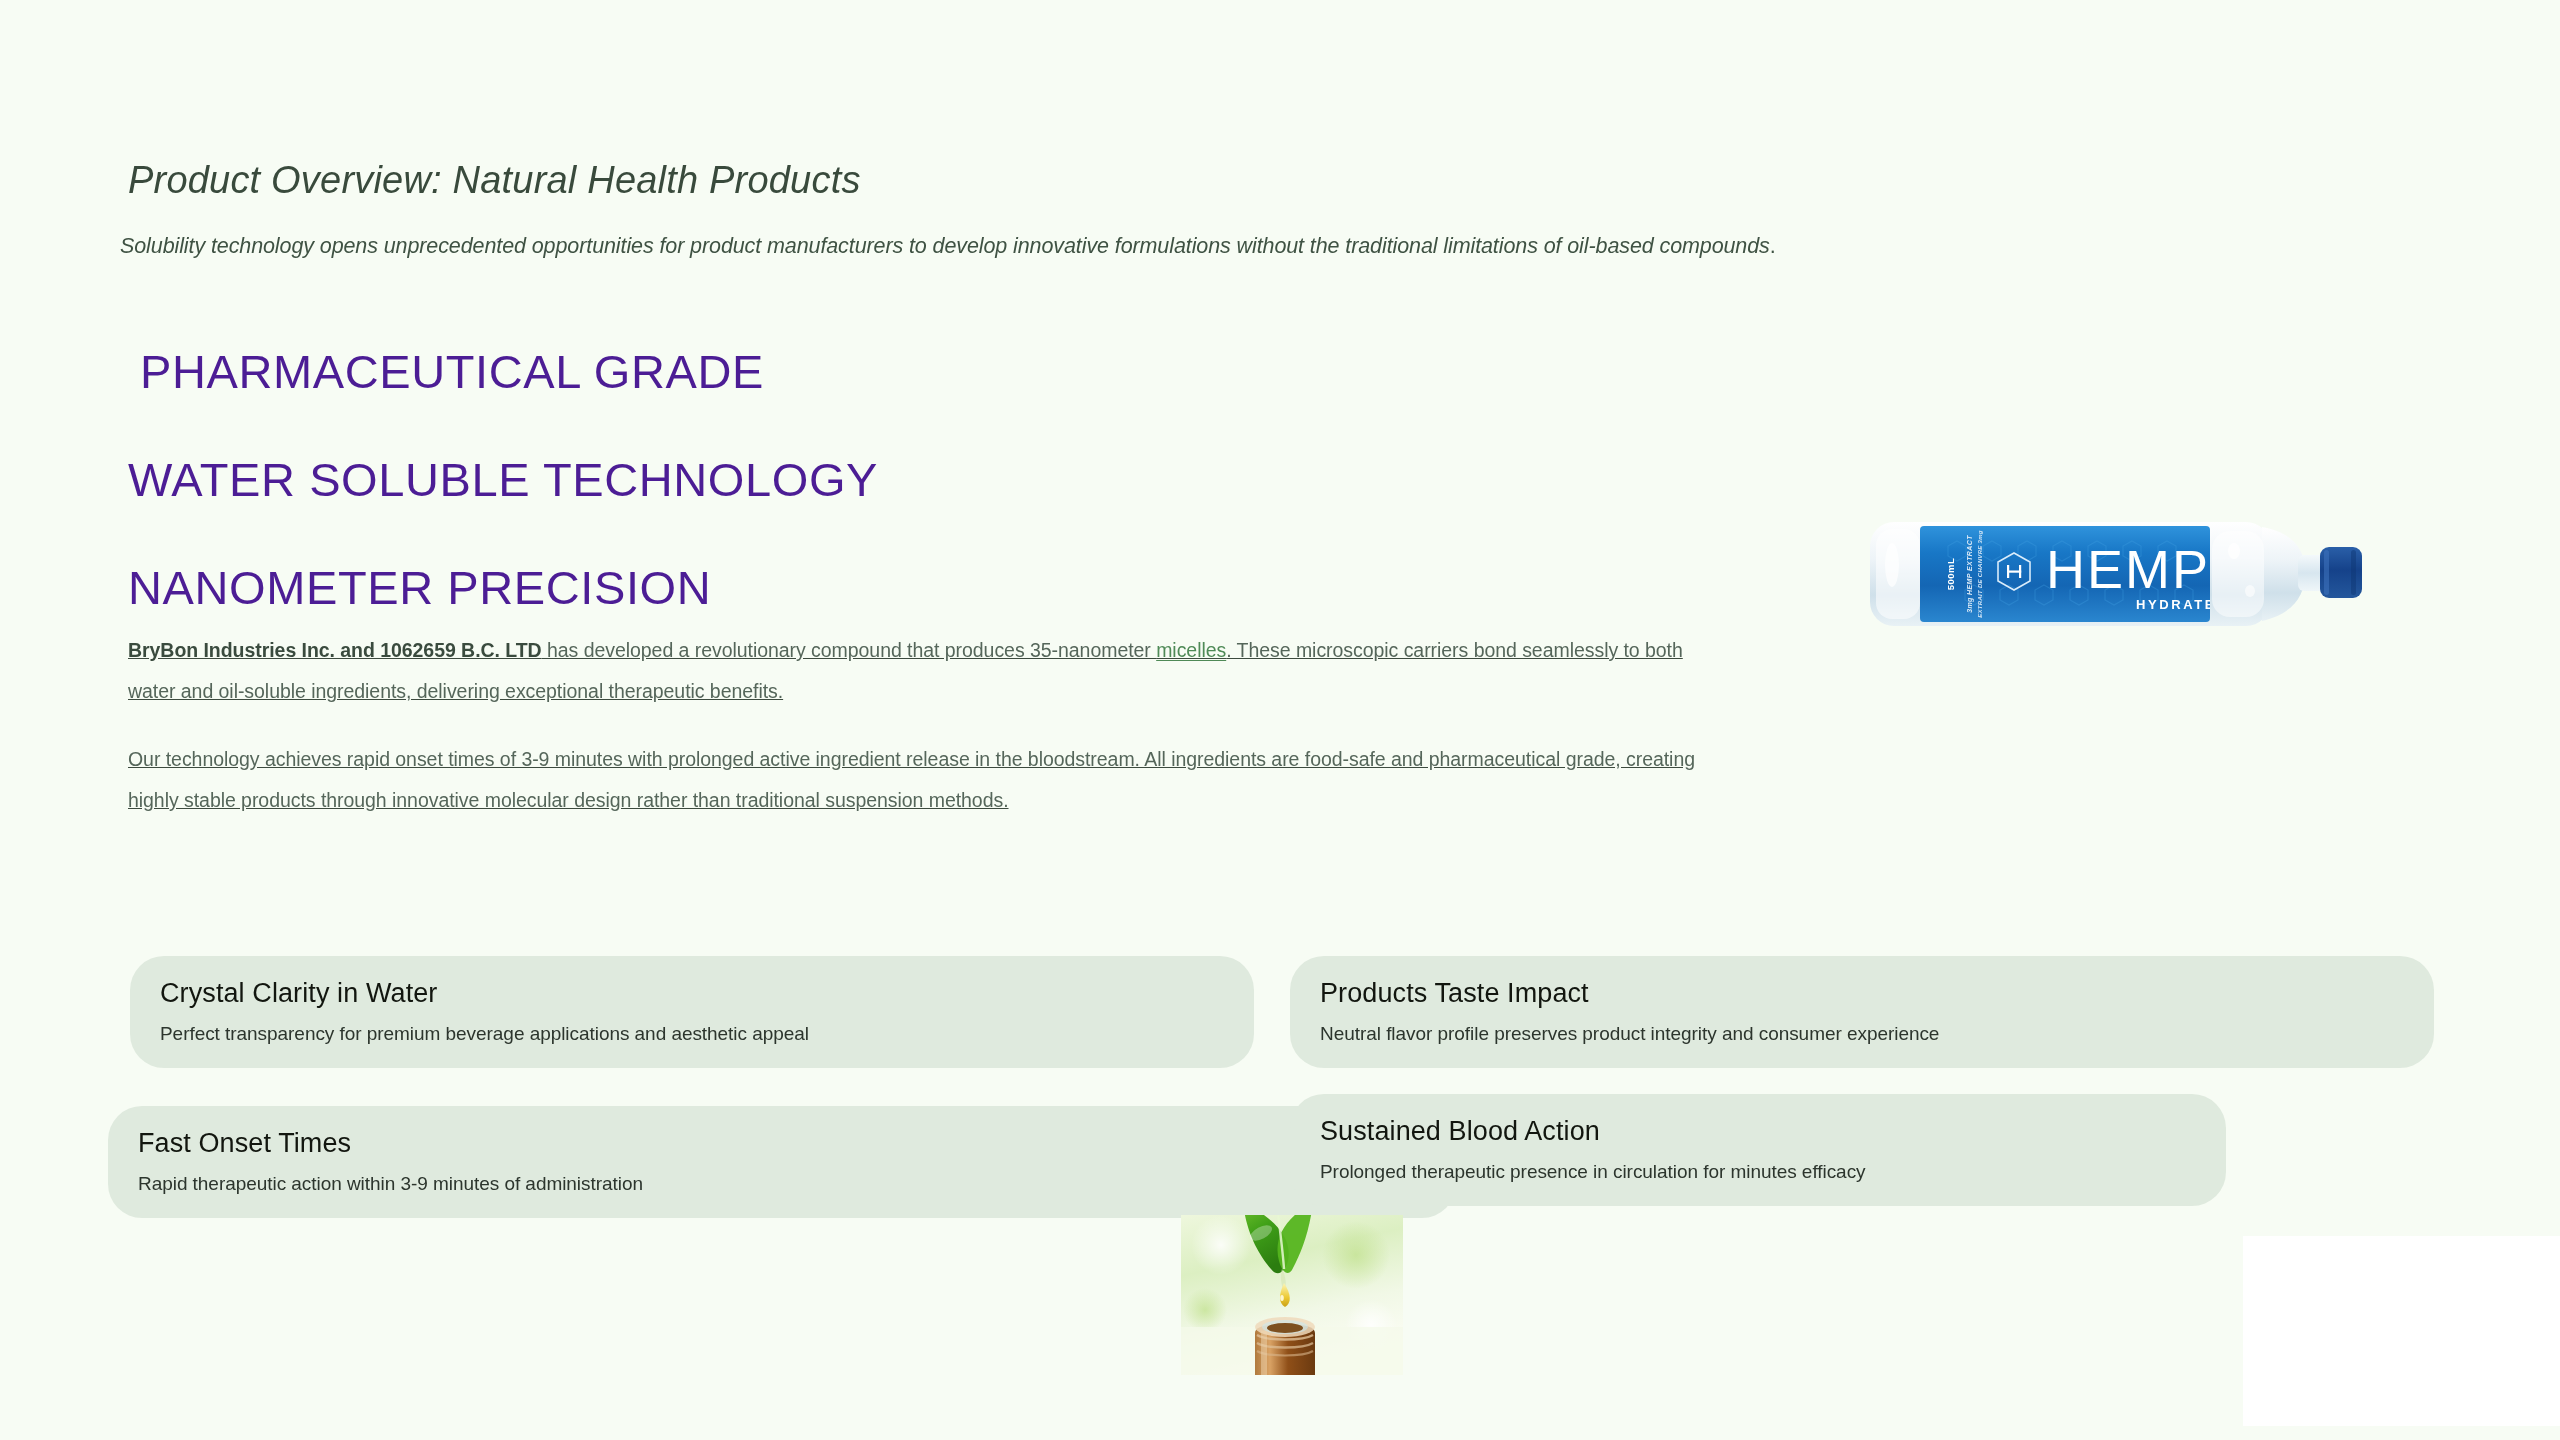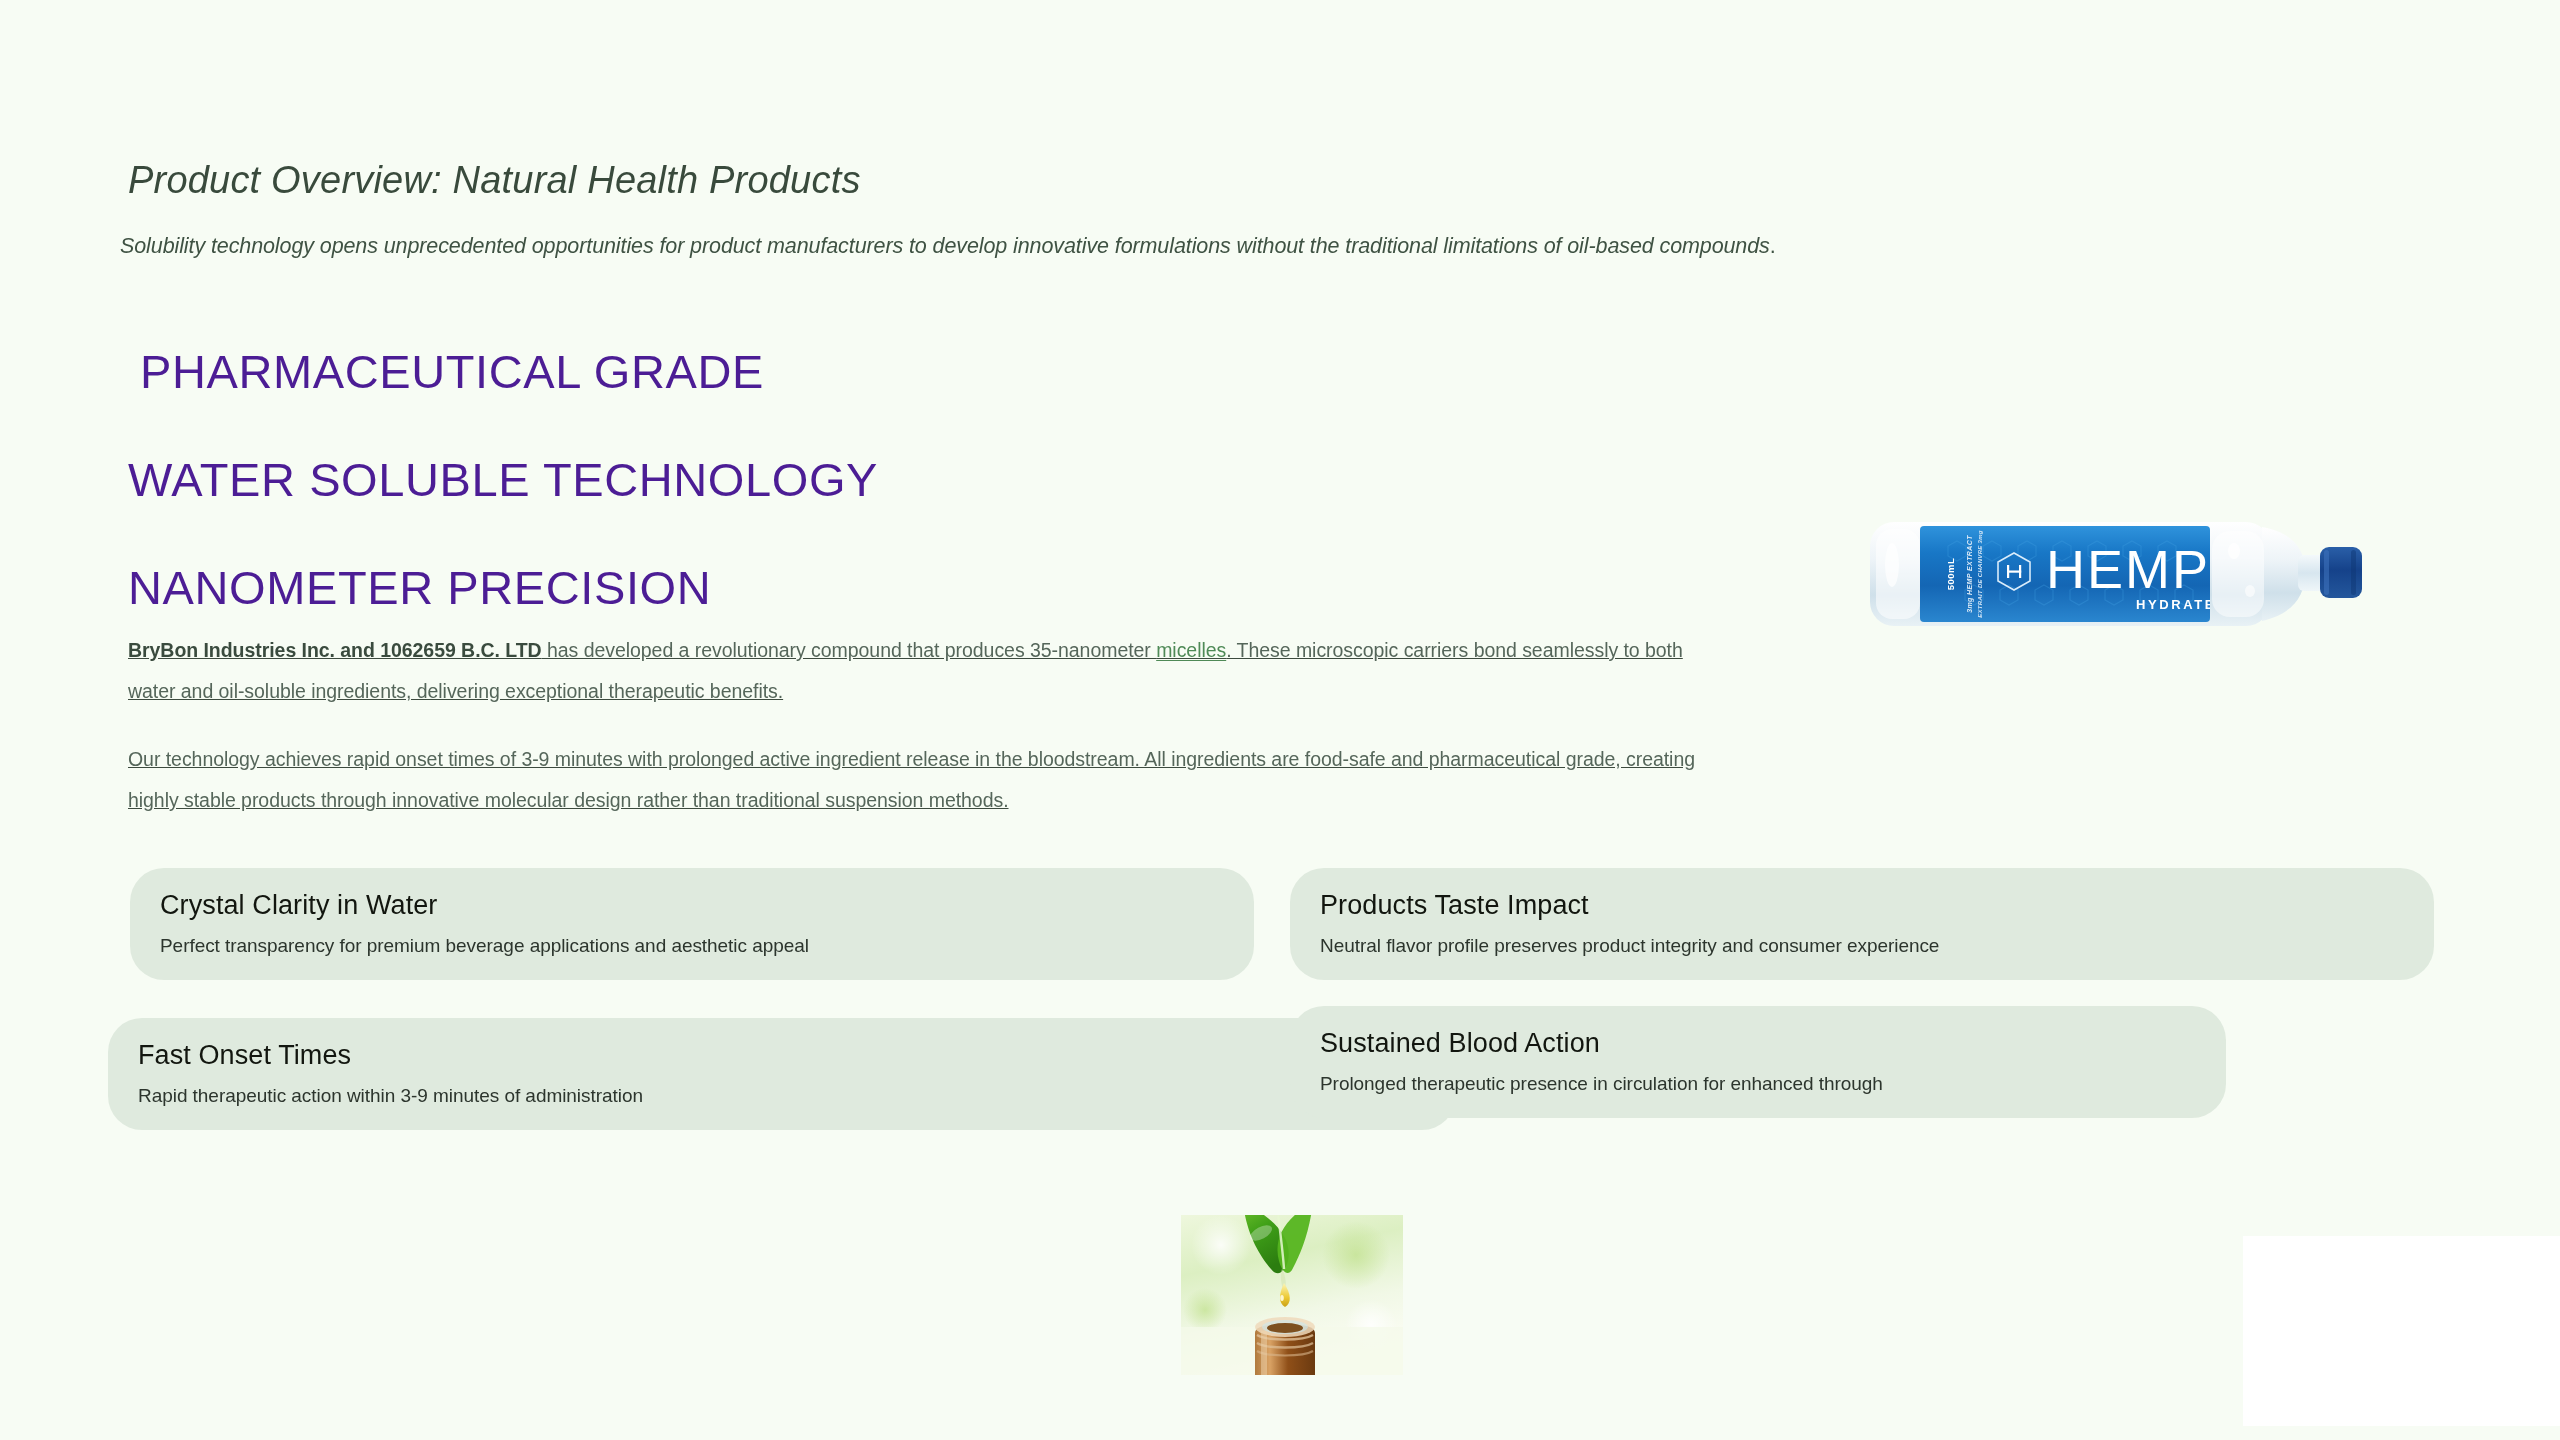--- a/index.html
+++ b/index.html
@@ -108,21 +108,21 @@
     top: 505px;
     width: 520px;
     height: 135px;
   }
   .bottle-svg { display: block; width: 520px; height: 135px; }
 
   
   .cards {
     position: absolute;
     left: 0;
-    top: 856px;
+    top: 944px;
     width: 2560px;
     height: 300px;
   }
   .card {
     position: absolute;
     background: #dfeade;
     border-radius: 34px;
     box-sizing: border-box;
     padding: 22px 30px 26px 30px;
   }
@@ -274,21 +274,21 @@
     <div class="card card-1">
       <p class="card-title">Products Taste Impact</p>
       <p class="card-desc">Neutral flavor profile preserves product integrity and consumer experience</p>
     </div>
     <div class="card card-2">
       <p class="card-title">Fast Onset Times</p>
       <p class="card-desc">Rapid therapeutic action within 3-9 minutes of administration</p>
     </div>
     <div class="card card-3">
       <p class="card-title">Sustained Blood Action</p>
-      <p class="card-desc">Prolonged therapeutic presence in circulation for enhanced through</p>
+      <p class="card-desc">Prolonged therapeutic presence in circulation for minutes efficacy</p>
     </div>
   </div>
 
   <div class="leaf-photo">
     <svg class="leaf-svg" viewBox="0 0 222 160">
       <defs>
         <linearGradient id="bgBlur" x1="0" y1="0" x2="0.3" y2="1">
           <stop offset="0%" stop-color="#eef7dd"></stop>
           <stop offset="35%" stop-color="#dcefc2"></stop>
           <stop offset="70%" stop-color="#f1f8e6"></stop>

